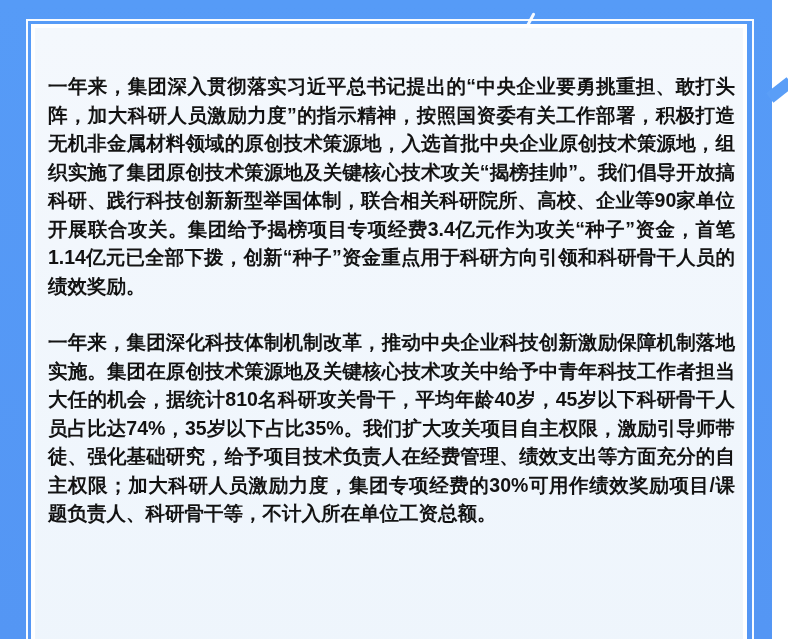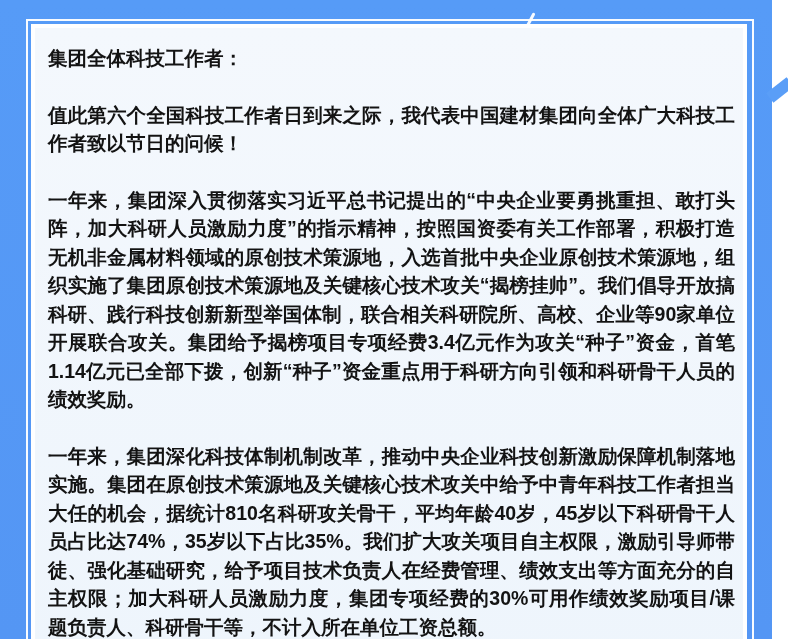--- a/index.html
+++ b/index.html
@@ -55,21 +55,19 @@
 </style>
 </head>
 <body>
 
 <div class="page">
   <div class="blue-card">
     <div class="stroke-frame"></div>
     <div class="slash"></div>
     <div class="panel">
       <div class="content">
-        <div class="salutation">集团全体科技工作者：</div>
-        <p>值此第六个全国科技工作者日到来之际，我代表中国建材集团向全体广大科技工作者致以节日的问候！</p>
         <p>一年来，集团深入贯彻落实习近平总书记提出的“中央企业要勇挑重担、敢打头阵，加大科研人员激励力度”的指示精神，按照国资委有关工作部署，积极打造无机非金属材料领域的原创技术策源地，入选首批中央企业原创技术策源地，组织实施了集团原创技术策源地及关键核心技术攻关“揭榜挂帅”。我们倡导开放搞科研、践行科技创新新型举国体制，联合相关科研院所、高校、企业等90家单位开展联合攻关。集团给予揭榜项目专项经费3.4亿元作为攻关“种子”资金，首笔1.14亿元已全部下拨，创新“种子”资金重点用于科研方向引领和科研骨干人员的绩效奖励。</p>
         <p>一年来，集团深化科技体制机制改革，推动中央企业科技创新激励保障机制落地实施。集团在原创技术策源地及关键核心技术攻关中给予中青年科技工作者担当大任的机会，据统计810名科研攻关骨干，平均年龄40岁，45岁以下科研骨干人员占比达74%，35岁以下占比35%。我们扩大攻关项目自主权限，激励引导师带徒、强化基础研究，给予项目技术负责人在经费管理、绩效支出等方面充分的自主权限；加大科研人员激励力度，集团专项经费的30%可用作绩效奖励项目/课题负责人、科研骨干等，不计入所在单位工资总额。</p>
       </div>
     </div>
   </div>
   <div class="wedge"></div>
 </div>
 
 </body></html>

